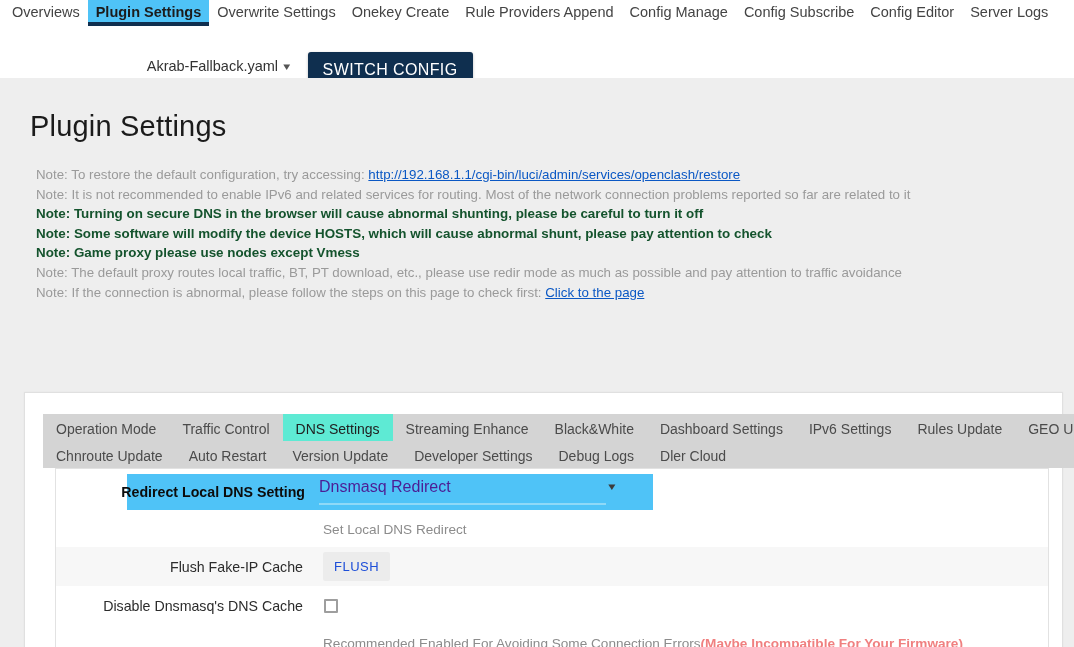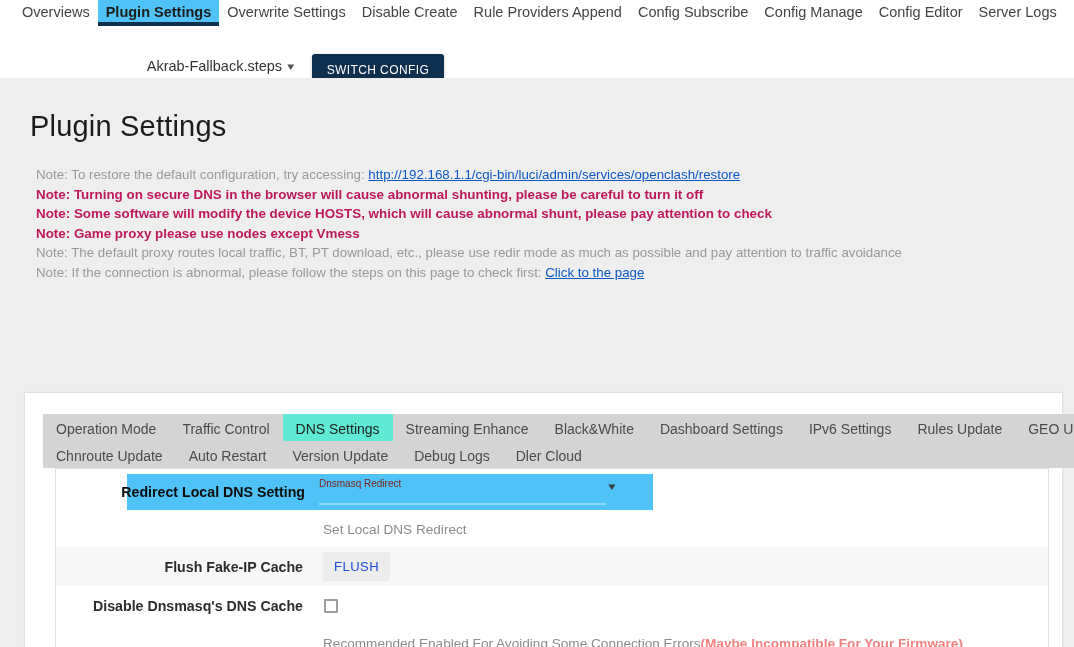--- a/index.html
+++ b/index.html
@@ -14,21 +14,21 @@
   
   #header {
     background: #ffffff;
     padding: 0;
     height: 78px;
     position: relative;
   }
   #nav-tabs {
     display: flex;
     align-items: flex-start;
-    padding-left: 14px;
+    padding-left: 4px;
     height: 26px;
     gap: 0;
   }
   .nav-tab {
     font-size: 14.5px;
     color: #444444;
     padding: 2px 8px 0 8px;
     line-height: 20px;
     height: 26px;
     white-space: nowrap;
@@ -75,21 +75,21 @@
     margin-left: 6px;
     font-size: 11px;
     color: #555555;
     line-height: 1;
     transform: scaleX(1.25);
   }
   #switch-config-btn {
     background: #0f2f4f;
     color: #ffffff;
     border: none;
-    font-size: 12px;
+    font-size: 16px;
     letter-spacing: 0.4px;
     padding: 9px 15px;
     border-radius: 3px;
     cursor: pointer;
     font-family: "Liberation Sans", sans-serif;
     box-shadow: 0 1px 3px rgba(0,0,0,.25);
   }
 
   
   #page-body {
@@ -111,21 +111,21 @@
   #notes {
     padding: 22px 0 0 36px;
   }
   .note {
     font-size: 13.3px;
     line-height: 19.6px;
     color: #9a9a9a;
     white-space: nowrap;
   }
   .note.green {
-    color: #be185d;
+    color: #14532d;
     font-weight: bold;
     font-size: 13.4px;
     line-height: 19.6px;
   }
   .note a {
     color: #0b58c4;
     text-decoration: underline;
   }
 
   
@@ -187,21 +187,20 @@
   }
   .frow.striped { background: #f7f7f7; }
 
   .flabel {
     width: 257px;
     text-align: right;
     padding-right: 10px;
     font-size: 14.2px;
     color: #2c2c2c;
     white-space: nowrap;
-    font-weight: bold;
   }
   .fcontrol {
     flex: 1;
     display: flex;
     align-items: center;
   }
 
   
   .frow.highlight {
     background: transparent;
@@ -226,22 +225,22 @@
     background: #4fc3f7;
     height: 36px;
     width: 340px;
     display: flex;
     align-items: flex-start;
     position: relative;
     cursor: pointer;
     padding-top: 4px;
   }
   #redirect-select-value {
-    font-size: 10px;
-    color: #7f1d1d;
+    font-size: 16px;
+    color: #4c1d95;
     padding-left: 6px;
   }
   #redirect-select-chevron {
     position: absolute;
     right: 38px;
     top: 6px;
     font-size: 11px;
     color: #3c3c3c;
     transform: scaleX(1.3);
   }
@@ -296,45 +295,46 @@
 </style>
 </head>
 <body>
 
 <div id="header">
 
   <div id="nav-tabs">
     <div class="nav-tab">Overviews</div>
     <div class="nav-tab active">Plugin Settings</div>
     <div class="nav-tab">Overwrite Settings</div>
-    <div class="nav-tab">Disable Create</div>
+    <div class="nav-tab">Onekey Create</div>
     <div class="nav-tab">Rule Providers Append</div>
+    <div class="nav-tab">Config Manage</div>
     <div class="nav-tab">Config Subscribe</div>
-    <div class="nav-tab">Config Manage</div>
     <div class="nav-tab">Config Editor</div>
     <div class="nav-tab">Server Logs</div>
   </div>
 
   <div id="config-row">
     <span id="config-label">Current Config File:</span>
     <span id="config-select-wrap">
-      <span id="config-select-value">Akrab-Fallback.steps</span>
+      <span id="config-select-value">Akrab-Fallback.yaml</span>
       <span id="config-chevron">▾</span>
     </span>
     <button id="switch-config-btn">SWITCH CONFIG</button>
   </div>
 
 </div>
 
 <div id="page-body">
 
   <h1 id="page-title">Plugin Settings</h1>
 
   <div id="notes">
     <div class="note"><span>Note: To restore the default configuration, try accessing: </span><a href="#">http://192.168.1.1/cgi-bin/luci/admin/services/openclash/restore</a></div>
+    <div class="note">Note: It is not recommended to enable IPv6 and related services for routing. Most of the network connection problems reported so far are related to it</div>
     <div class="note green">Note: Turning on secure DNS in the browser will cause abnormal shunting, please be careful to turn it off</div>
     <div class="note green">Note: Some software will modify the device HOSTS, which will cause abnormal shunt, please pay attention to check</div>
     <div class="note green">Note: Game proxy please use nodes except Vmess</div>
     <div class="note">Note: The default proxy routes local traffic, BT, PT download, etc., please use redir mode as much as possible and pay attention to traffic avoidance</div>
     <div class="note"><span>Note: If the connection is abnormal, please follow the steps on this page to check first: </span><a href="#">Click to the page</a></div>
   </div>
 
   <div id="panel">
 
     <div id="tab-strip">
@@ -346,20 +346,21 @@
         <div class="sub-tab">Black&amp;White</div>
         <div class="sub-tab">Dashboard Settings</div>
         <div class="sub-tab">IPv6 Settings</div>
         <div class="sub-tab">Rules Update</div>
         <div class="sub-tab">GEO Update</div>
       </div>
       <div class="tab-row">
         <div class="sub-tab">Chnroute Update</div>
         <div class="sub-tab">Auto Restart</div>
         <div class="sub-tab">Version Update</div>
+        <div class="sub-tab">Developer Settings</div>
         <div class="sub-tab">Debug Logs</div>
         <div class="sub-tab">Dler Cloud</div>
       </div>
     </div>
 
     <div id="form-card">
 
       <div class="frow highlight">
         <div class="flabel">Redirect Local DNS Setting</div>
         <div id="redirect-select">

